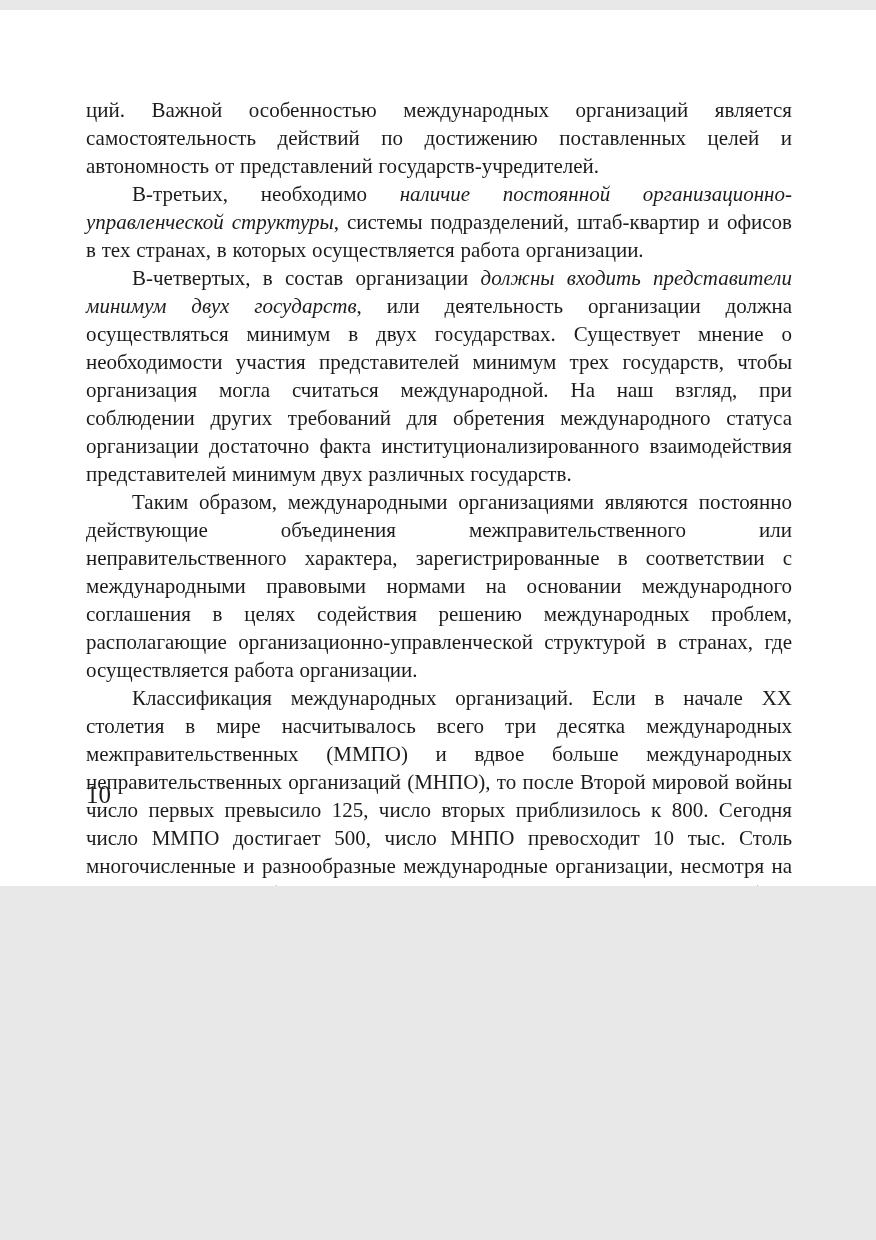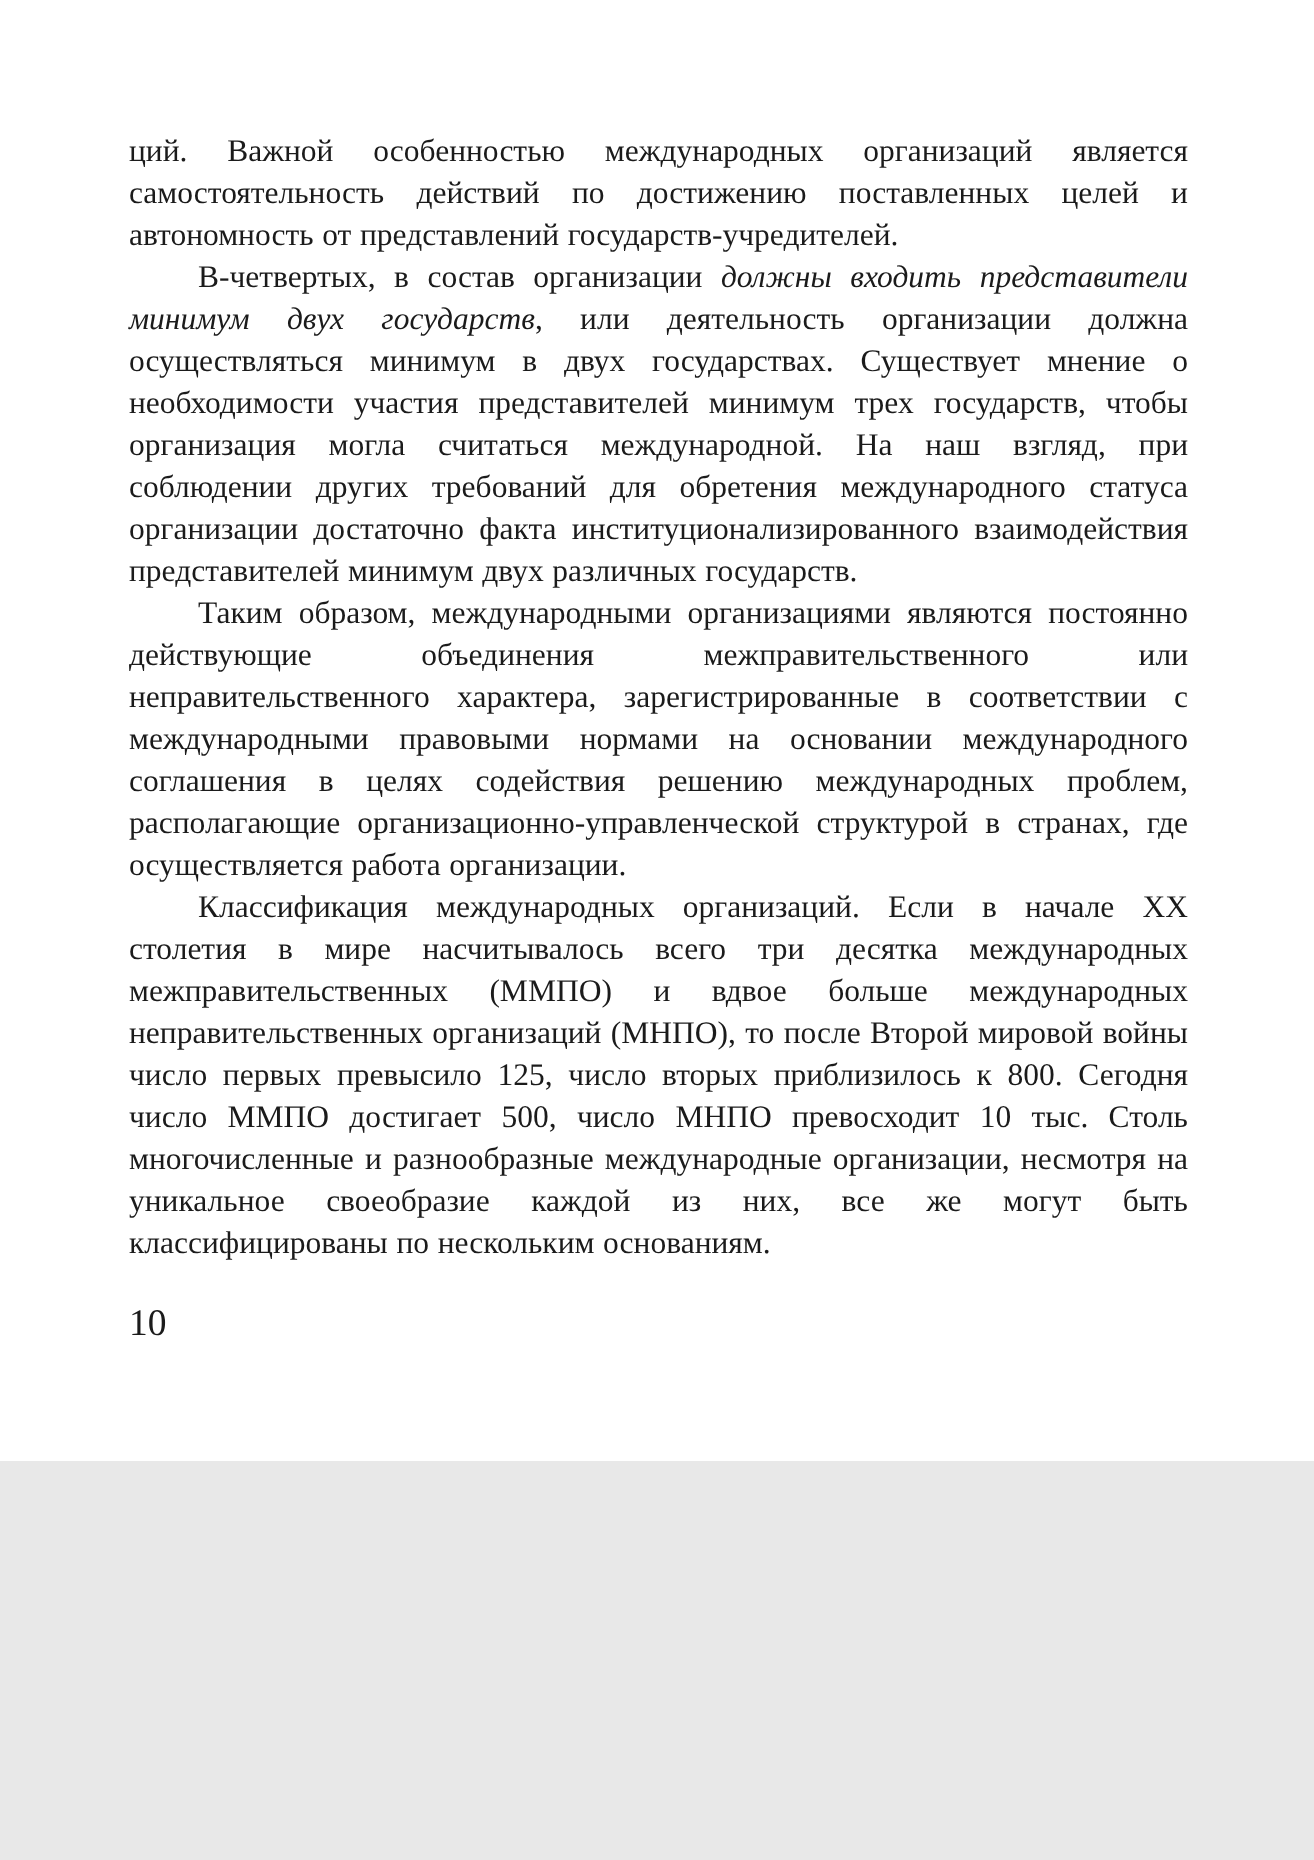--- a/index.html
+++ b/index.html
@@ -3,22 +3,22 @@
 <meta charset="utf-8">
 <style>
   html, body {
     margin: 0;
     padding: 0;
     background: #e8e8e8;
   }
   .page {
     position: relative;
     width: 876px;
-    height: 974px;
-    margin: 0 auto;
+    height: 876px;
+    margin: 10px auto;
     background: #ffffff;
     box-sizing: border-box;
     padding: 86px 84px 0 86px;
     font-family: "Liberation Serif", "DejaVu Serif", serif;
     color: #1b1b1b;
     overflow: hidden;
   }
   .text-block {
     width: 100%;
   }
@@ -52,20 +52,21 @@
   }
 </style>
 </head>
 <body>
 
 <div class="page">
   <div class="text-block">
 
     <p class="para no-indent"><span class="seg">ций. Важной особенностью международных организаций является самостоятельность действий по достижению поставленных целей и автономность от представлений государств-учредителей.</span></p>
 
+    <p class="para"><span class="seg">В-третьих, необходимо </span><span class="seg italic">наличие постоянной организационно-управленческой структуры</span><span class="seg">, системы подразделений, штаб-квартир и офисов в тех странах, в которых осуществляется работа организации.</span></p>
 
     <p class="para"><span class="seg">В-четвертых, в состав организации </span><span class="seg italic">должны входить представители минимум двух государств</span><span class="seg">, или деятельность организации должна осуществляться минимум в двух государствах. Существует мнение о необходимости участия представителей минимум трех государств, чтобы организация могла считаться международной. На наш взгляд, при соблюдении других требований для обретения международного статуса организации достаточно факта институционализированного взаимодействия представителей минимум двух различных государств.</span></p>
 
     <p class="para"><span class="seg">Таким образом, международными организациями являются постоянно действующие объединения межправительственного или неправительственного характера, зарегистрированные в соответствии с международными правовыми нормами на основании международного соглашения в целях содействия решению международных проблем, располагающие организационно-управленческой структурой в странах, где осуществляется работа организации.</span></p>
 
     <p class="para"><span class="seg bold">Классификация международных организаций. </span><span class="seg">Если в начале XX столетия в мире насчитывалось всего три десятка международных межправительственных (ММПО) и вдвое больше международных неправительственных организаций (МНПО), то после Второй мировой войны число первых превысило 125, число вторых приблизилось к 800. Сегодня число ММПО достигает 500, число МНПО превосходит 10 тыс. Столь многочисленные и разнообразные международные организации, несмотря на уникальное своеобразие каждой из них, все же могут быть классифицированы по нескольким основаниям.</span></p>
 
 
   </div>
 

